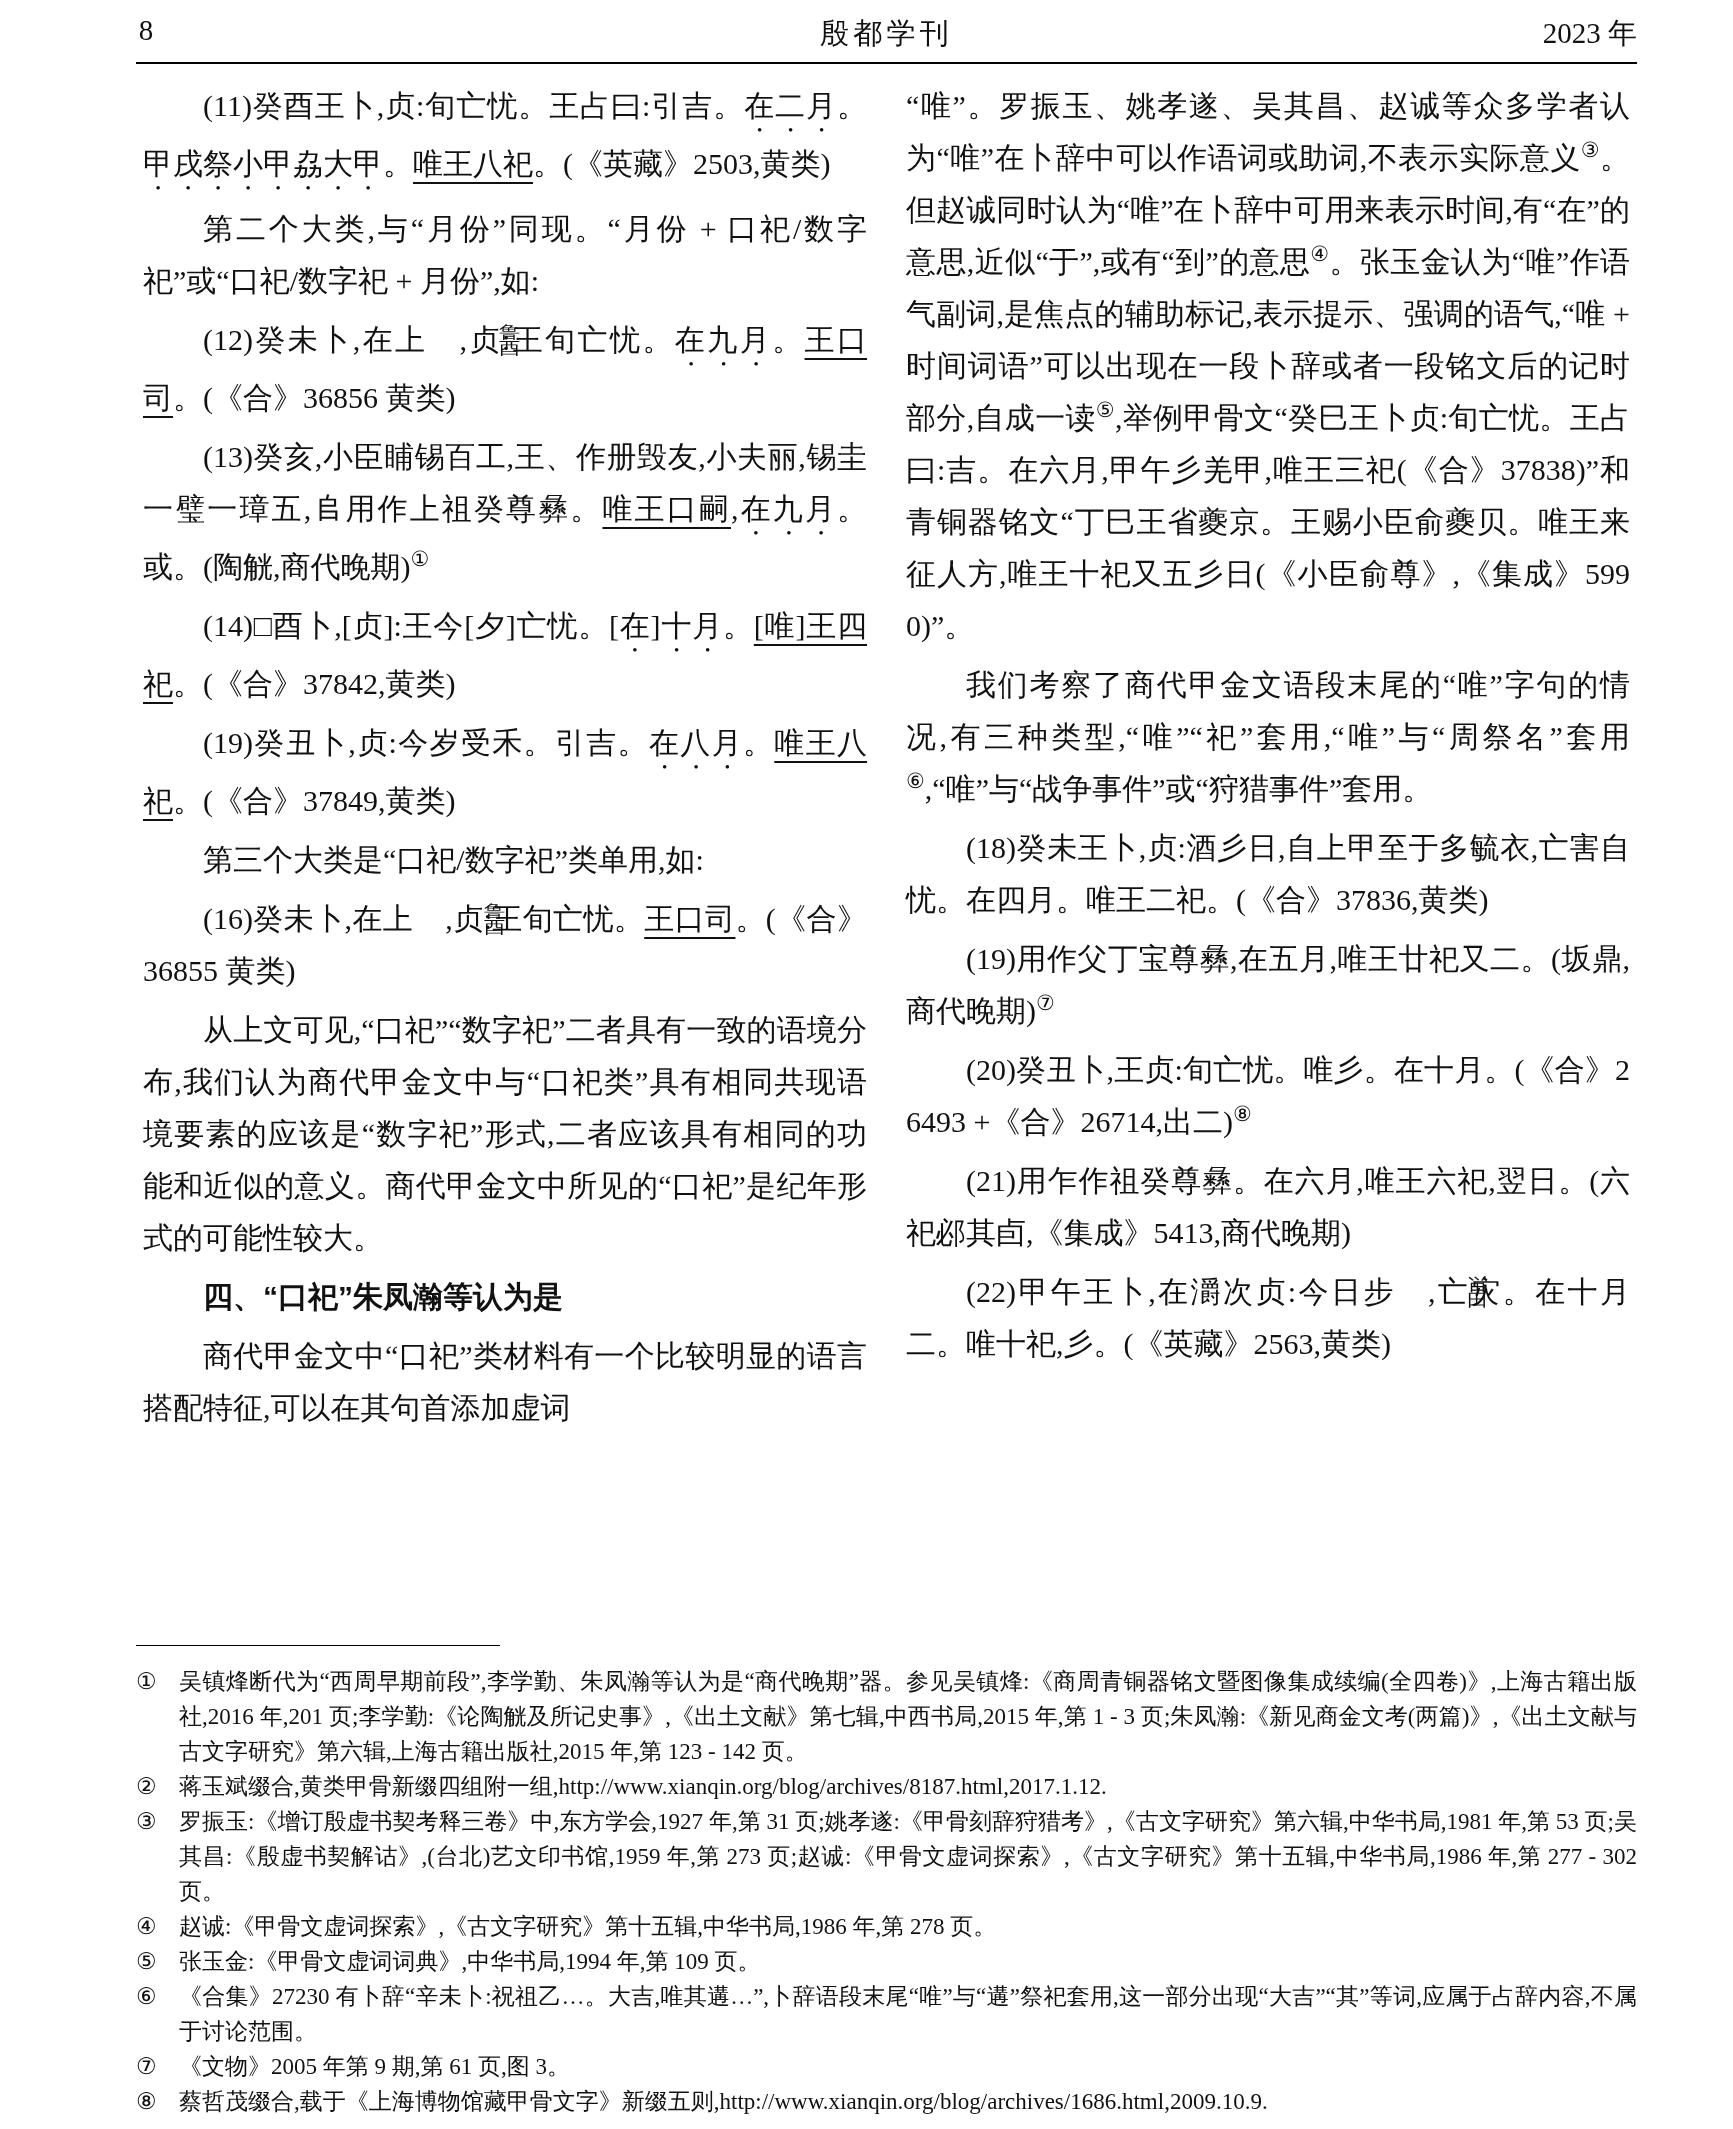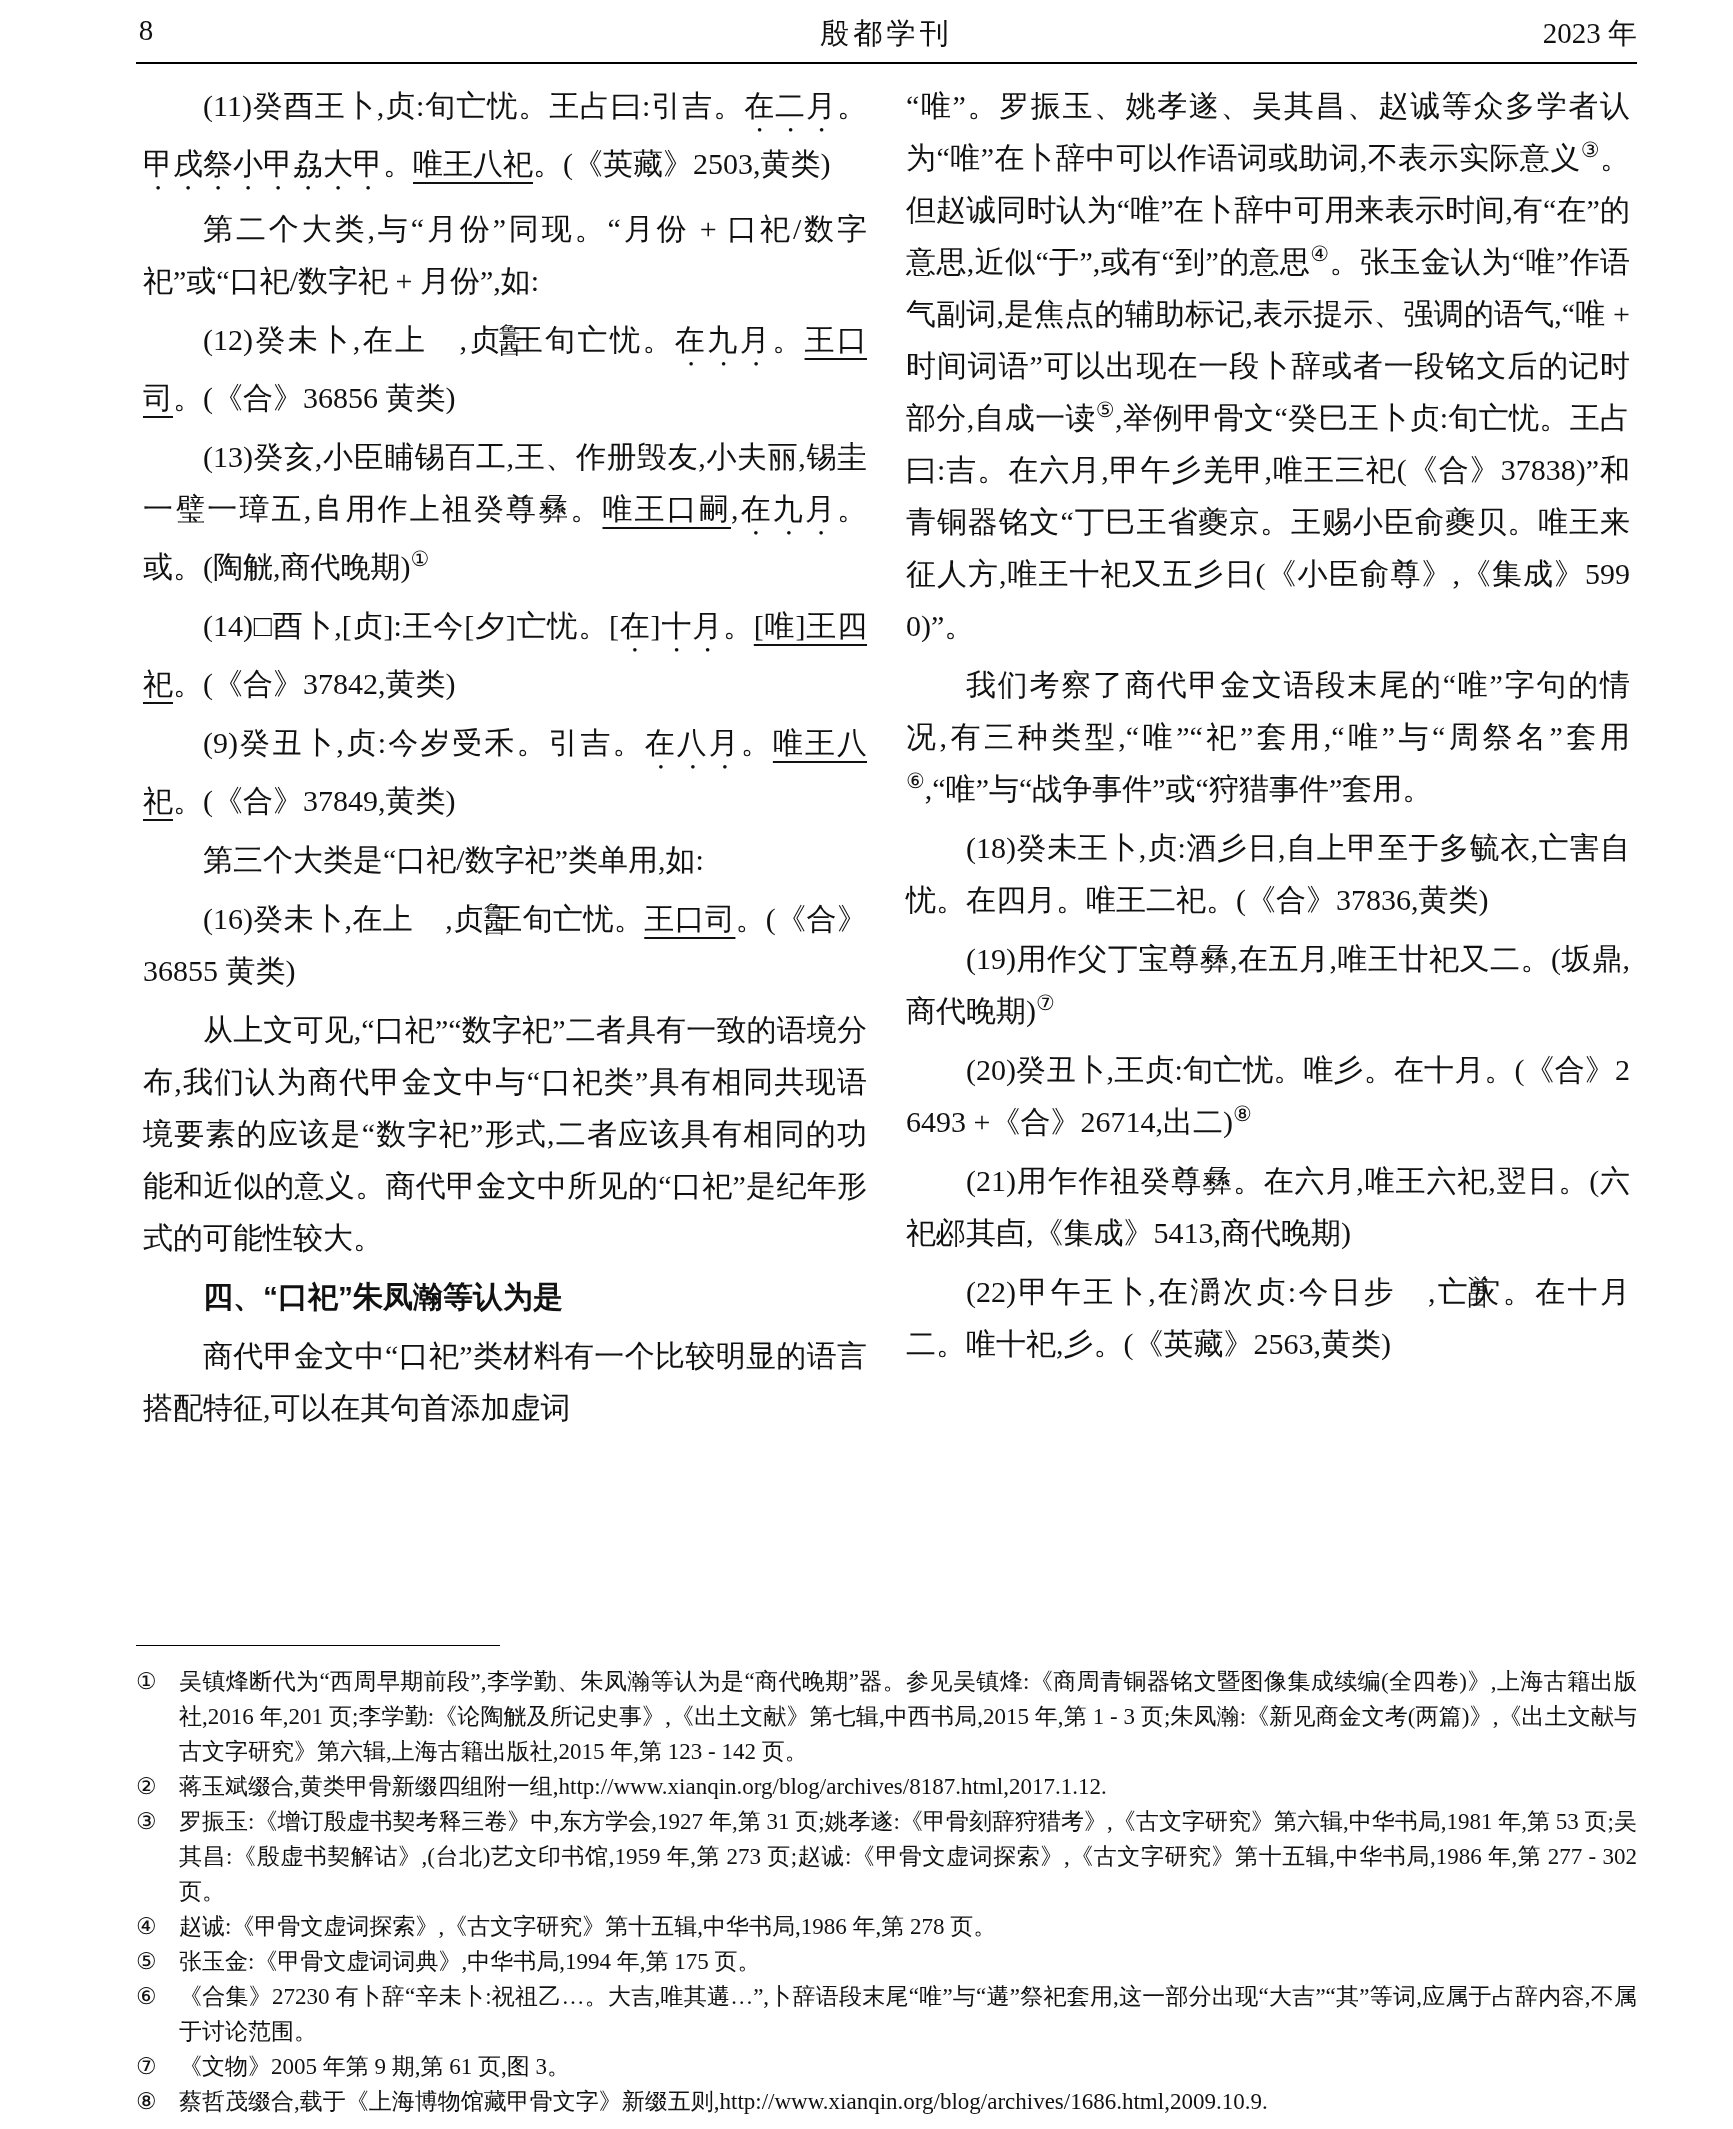--- a/index.html
+++ b/index.html
@@ -51,21 +51,21 @@
     <span class="year">2023 年</span>
   </div>
   <div class="header-rule"></div>
 
   <div class="col col-left" id="col-left">
       <p class="indent"><span>(11)癸酉王卜,贞:旬亡忧。王占曰:引吉。</span><span class="em-dot">在二月</span><span>。</span><span class="em-dot">甲戌祭小甲劦大甲</span><span>。</span><span class="em-underline">唯王八祀</span><span>。(《英藏》2503,黄类)</span></p>
       <p class="indent"><span>第二个大类,与“月份”同现。“月份 + 口祀/数字祀”或“口祀/数字祀 + 月份”,如:</span></p>
       <p class="indent"><span>(12)癸未卜,在上</span><span class="stack"><span>鲁</span><span>酉</span></span><span>,贞:王旬亡忧。</span><span class="em-dot">在九月</span><span>。</span><span class="em-underline">王口司</span><span>。(《合》36856 黄类)</span></p>
       <p class="indent"><span>(13)癸亥,小臣䀯锡百工,王、作册毁友,小夫丽,锡圭一璧一璋五,𠂤用作上祖癸尊彝。</span><span class="em-underline">唯王口嗣</span><span>,</span><span class="em-dot">在九月</span><span>。或。(陶觥,商代晚期)</span><span class="em-sup">①</span></p>
       <p class="indent"><span>(14)□酉卜,[贞]:王今[夕]亡忧。</span><span class="em-dot">[在]十月</span><span>。</span><span class="em-underline">[唯]王四祀</span><span>。(《合》37842,黄类)</span></p>
-      <p class="indent"><span>(9)癸丑卜,贞:今岁受禾。引吉。</span><span class="em-dot">在八月</span><span>。</span><span class="em-underline">唯王八祀</span><span>。(《合》37849,黄类)</span></p>
+      <p class="indent"><span>(19)癸丑卜,贞:今岁受禾。引吉。</span><span class="em-dot">在八月</span><span>。</span><span class="em-underline">唯王八祀</span><span>。(《合》37849,黄类)</span></p>
       <p class="indent"><span>第三个大类是“口祀/数字祀”类单用,如:</span></p>
       <p class="indent"><span>(16)癸未卜,在上</span><span class="stack"><span>鲁</span><span>酉</span></span><span>,贞:王旬亡忧。</span><span class="em-underline">王口司</span><span>。(《合》36855 黄类)</span></p>
       <p class="indent"><span>从上文可见,“口祀”“数字祀”二者具有一致的语境分布,我们认为商代甲金文中与“口祀类”具有相同共现语境要素的应该是“数字祀”形式,二者应该具有相同的功能和近似的意义。商代甲金文中所见的“口祀”是纪年形式的可能性较大。</span></p>
       <p class="heading indent"><span>四、“口祀”朱凤瀚等认为是</span></p>
       <p class="indent"><span>商代甲金文中“口祀”类材料有一个比较明显的语言搭配特征,可以在其句首添加虚词</span></p>
     </div>
   <div class="col col-right" id="col-right">
       <p class=""><span>“唯”。罗振玉、姚孝遂、吴其昌、赵诚等众多学者认为“唯”在卜辞中可以作语词或助词,不表示实际意义</span><span class="em-sup">③</span><span>。但赵诚同时认为“唯”在卜辞中可用来表示时间,有“在”的意思,近似“于”,或有“到”的意思</span><span class="em-sup">④</span><span>。张玉金认为“唯”作语气副词,是焦点的辅助标记,表示提示、强调的语气,“唯 + 时间词语”可以出现在一段卜辞或者一段铭文后的记时部分,自成一读</span><span class="em-sup">⑤</span><span>,举例甲骨文“癸巳王卜贞:旬亡忧。王占曰:吉。在六月,甲午彡羌甲,唯王三祀(《合》37838)”和青铜器铭文“丁巳王省夔京。王赐小臣俞夔贝。唯王来征人方,唯王十祀又五彡日(《小臣俞尊》,《集成》5990)”。</span></p>
       <p class="indent"><span>我们考察了商代甲金文语段末尾的“唯”字句的情况,有三种类型,“唯”“祀”套用,“唯”与“周祭名”套用</span><span class="em-sup">⑥</span><span>,“唯”与“战争事件”或“狩猎事件”套用。</span></p>
       <p class="indent"><span>(18)癸未王卜,贞:酒彡日,自上甲至于多毓衣,亡害自忧。在四月。唯王二祀。(《合》37836,黄类)</span></p>
@@ -74,19 +74,19 @@
       <p class="indent"><span>(21)用乍作祖癸尊彝。在六月,唯王六祀,翌日。(六祀邲其卣,《集成》5413,商代晚期)</span></p>
       <p class="indent"><span>(22)甲午王卜,在灂次贞:今日步</span><span class="stack"><span>畄</span><span>田</span></span><span>,亡灾。在十月二。唯十祀,彡。(《英藏》2563,黄类)</span></p>
     </div>
 
   <div class="fn-rule"></div>
   <div class="footnotes" id="footnotes">
       <p class="fn"><span class="marker">①</span><span>吴镇烽断代为“西周早期前段”,李学勤、朱凤瀚等认为是“商代晚期”器。参见吴镇烽:《商周青铜器铭文暨图像集成续编(全四卷)》,上海古籍出版社,2016 年,201 页;李学勤:《论陶觥及所记史事》,《出土文献》第七辑,中西书局,2015 年,第 1 - 3 页;朱凤瀚:《新见商金文考(两篇)》,《出土文献与古文字研究》第六辑,上海古籍出版社,2015 年,第 123 - 142 页。</span></p>
       <p class="fn"><span class="marker">②</span><span>蒋玉斌缀合,黄类甲骨新缀四组附一组,http://www.xianqin.org/blog/archives/8187.html,2017.1.12.</span></p>
       <p class="fn"><span class="marker">③</span><span>罗振玉:《增订殷虚书契考释三卷》中,东方学会,1927 年,第 31 页;姚孝遂:《甲骨刻辞狩猎考》,《古文字研究》第六辑,中华书局,1981 年,第 53 页;吴其昌:《殷虚书契解诂》,(台北)艺文印书馆,1959 年,第 273 页;赵诚:《甲骨文虚词探索》,《古文字研究》第十五辑,中华书局,1986 年,第 277 - 302 页。</span></p>
       <p class="fn"><span class="marker">④</span><span>赵诚:《甲骨文虚词探索》,《古文字研究》第十五辑,中华书局,1986 年,第 278 页。</span></p>
-      <p class="fn"><span class="marker">⑤</span><span>张玉金:《甲骨文虚词词典》,中华书局,1994 年,第 175 页。</span></p>
+      <p class="fn"><span class="marker">⑤</span><span>张玉金:《甲骨文虚词词典》,中华书局,1994 年,第 109 页。</span></p>
       <p class="fn"><span class="marker">⑥</span><span>《合集》27230 有卜辞“辛未卜:祝祖乙…。大吉,唯其遘…”,卜辞语段末尾“唯”与“遘”祭祀套用,这一部分出现“大吉”“其”等词,应属于占辞内容,不属于讨论范围。</span></p>
       <p class="fn"><span class="marker">⑦</span><span>《文物》2005 年第 9 期,第 61 页,图 3。</span></p>
       <p class="fn"><span class="marker">⑧</span><span>蔡哲茂缀合,载于《上海博物馆藏甲骨文字》新缀五则,http://www.xianqin.org/blog/archives/1686.html,2009.10.9.</span></p>
     </div>
 </div>
 
 
 </body></html>

